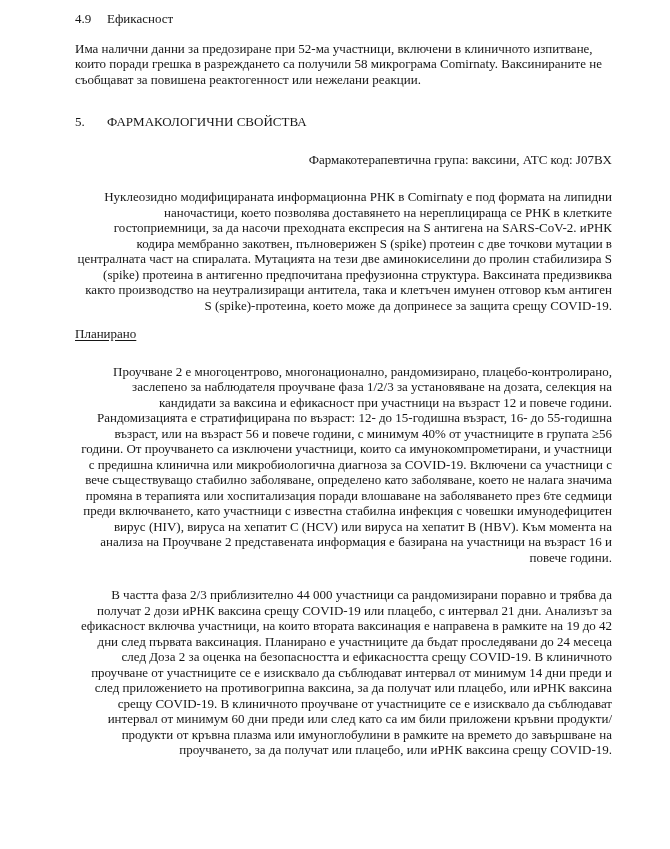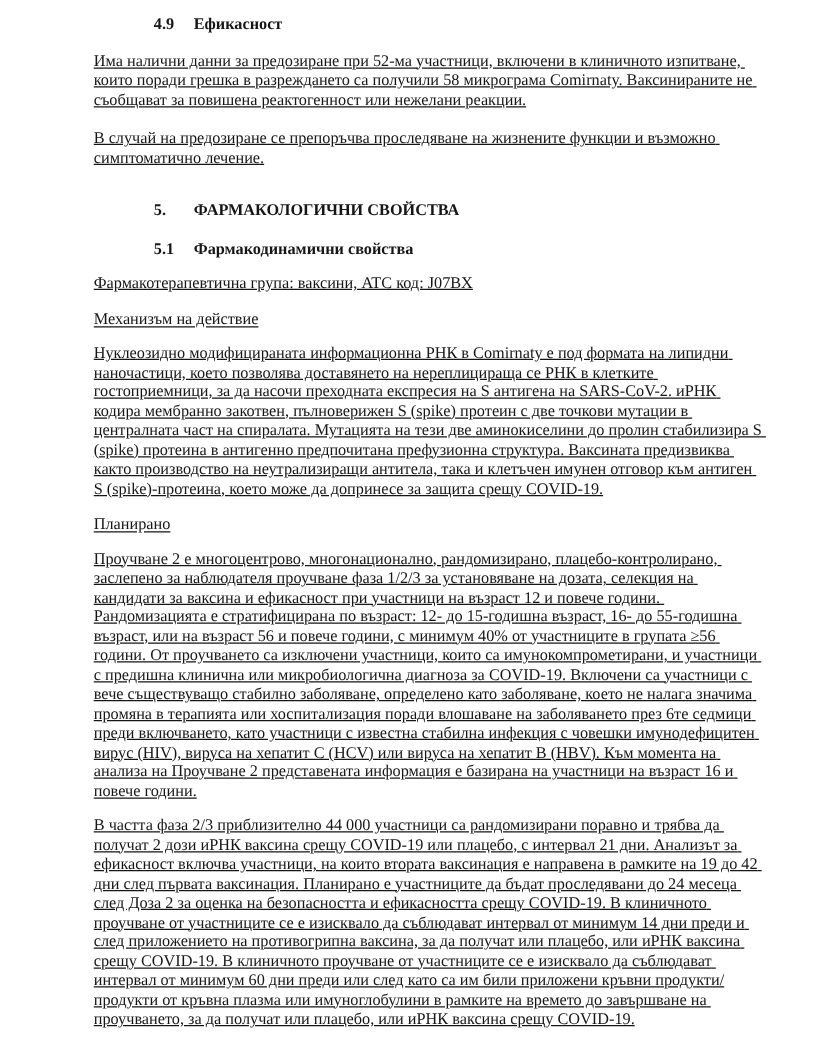--- a/index.html
+++ b/index.html
@@ -16,73 +16,65 @@
     padding: 11px 58px 0 75px;
     overflow: hidden;
     font-family: "Liberation Serif", "DejaVu Serif", serif;
     font-size: 13px;
     line-height: 15.5px;
     color: #161616;
     -webkit-font-smoothing: antialiased;
   }
   .heading-row {
     display: flex;
-    font-weight: bold;
-    margin-left: 48px;
+    font-weight: normal;
   }
   .heading-num {
     flex: 0 0 32px;
     width: 32px;
   }
   .heading-title {
     flex: 1;
   }
   .para {
     margin: 0;
     margin-top: 14px;
     text-align: left;
     white-space: pre-wrap;
-    text-decoration: underline;
   }
-  .mt-12 { margin-top: 12px; }
+  .mt-12 { margin-top: 22px; text-align: right; }
   .mt-15 { margin-top: 15px; }
   .mt-27 { margin-top: 27px; }
   .uheading {
     margin-top: 13px;
     text-decoration: underline;
     text-underline-offset: 2px;
   }
 </style>
 </head>
 <body>
 
 <div class="page">
 
   <div class="heading-row">
     <span class="heading-num">4.9</span>
     <span class="heading-title">Ефикасност</span>
   </div>
 
   <p class="para">Има налични данни за предозиране при 52-ма участници, включени в клиничното изпитване, които поради грешка в разреждането са получили 58 микрограма Comirnaty. Ваксинираните не съобщават за повишена реактогенност или нежелани реакции.</p>
 
-  <p class="para mt-15">В случай на предозиране се препоръчва проследяване на жизнените функции и възможно симптоматично лечение.</p>
 
   <div class="heading-row mt-27">
     <span class="heading-num">5.</span>
     <span class="heading-title">ФАРМАКОЛОГИЧНИ СВОЙСТВА</span>
   </div>
 
-  <div class="heading-row mt-15">
-    <span class="heading-num">5.1</span>
-    <span class="heading-title">Фармакодинамични свойства</span>
-  </div>
 
   <p class="para mt-12">Фармакотерапевтична група: ваксини, ATC код: J07BX</p>
 
-  <div class="uheading">Механизъм на действие</div>
 
   <p class="para mt-12">Нуклеозидно модифицираната информационна РНК в Comirnaty е под формата на липидни наночастици, което позволява доставянето на нереплицираща се РНК в клетките гостоприемници, за да насочи преходната експресия на S антигена на SARS-CoV-2. иРНК кодира мембранно закотвен, пълноверижен S (spike) протеин с две точкови мутации в централната част на спиралата. Мутацията на тези две аминокиселини до пролин стабилизира S (spike) протеина в антигенно предпочитана префузионна структура. Ваксината предизвиква както производство на неутрализиращи антитела, така и клетъчен имунен отговор към антиген S (spike)-протеина, което може да допринесе за защита срещу COVID-19.</p>
 
   <div class="uheading">Планирано</div>
 
   <p class="para mt-12">Проучване 2 е многоцентрово, многонационално, рандомизирано, плацебо-контролирано, заслепено за наблюдателя проучване фаза 1/2/3 за установяване на дозата, селекция на кандидати за ваксина и ефикасност при участници на възраст 12 и повече години. Рандомизацията е стратифицирана по възраст: 12- до 15-годишна възраст, 16- до 55-годишна възраст, или на възраст 56 и повече години, с минимум 40% от участниците в групата ≥56 години. От проучването са изключени участници, които са имунокомпрометирани, и участници с предишна клинична или микробиологична диагноза за COVID-19. Включени са участници с вече съществуващо стабилно заболяване, определено като заболяване, което не налага значима промяна в терапията или хоспитализация поради влошаване на заболяването през 6те седмици преди включването, като участници с известна стабилна инфекция с човешки имунодефицитен вирус (HIV), вируса на хепатит C (HCV) или вируса на хепатит B (HBV). Към момента на анализа на Проучване 2 представената информация е базирана на участници на възраст 16 и повече години.</p>
 
 
   <p class="para mt-12">В частта фаза 2/3 приблизително 44&nbsp;000 участници са рандомизирани поравно и трябва да получат 2 дози иРНК ваксина срещу COVID-19 или плацебо, с интервал 21 дни. Анализът за ефикасност включва участници, на които втората ваксинация е направена в рамките на 19 до 42 дни след първата ваксинация. Планирано е участниците да бъдат проследявани до 24 месеца след Доза 2 за оценка на безопасността и ефикасността срещу COVID-19. В клиничното проучване от участниците се е изисквало да съблюдават интервал от минимум 14 дни преди и след приложението на противогрипна ваксина, за да получат или плацебо, или иРНК ваксина срещу COVID-19. В клиничното проучване от участниците се е изисквало да съблюдават интервал от минимум 60 дни преди или след като са им били приложени кръвни продукти/продукти от кръвна плазма или имуноглобулини в рамките на времето до завършване на проучването, за да получат или плацебо, или иРНК ваксина срещу COVID-19.</p>
 

